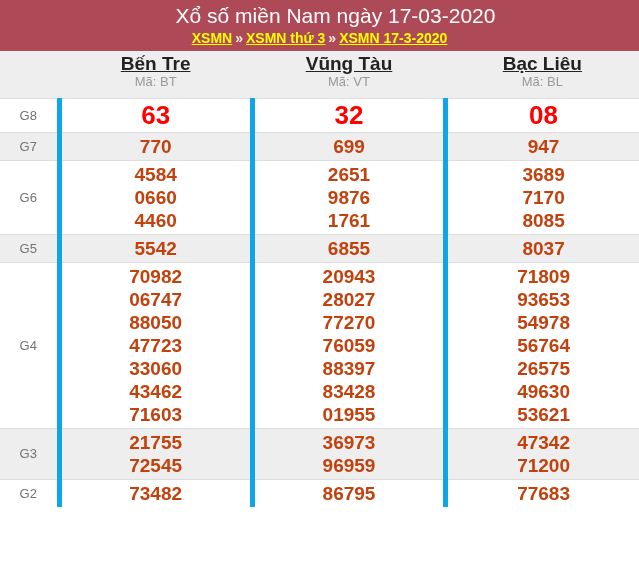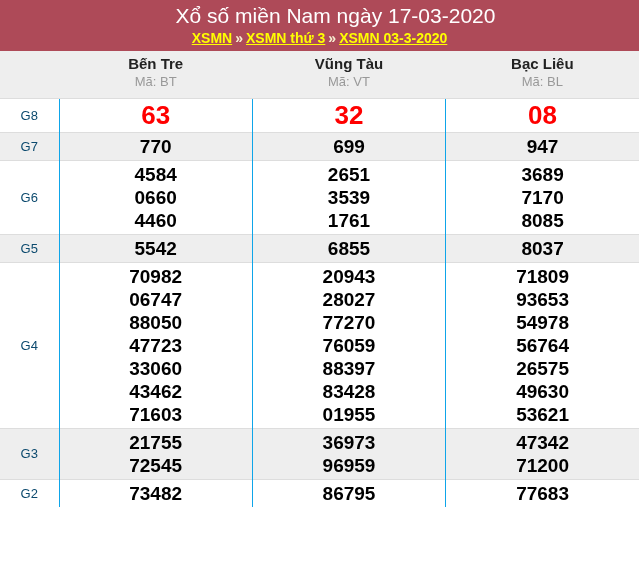--- a/index.html
+++ b/index.html
@@ -50,66 +50,67 @@
     background: #eeeeee;
     font-weight: normal;
     height: 47px;
     vertical-align: middle;
     text-align: center;
     padding: 2px 0 6px 0;
   }
   .prov-name {
     display: block;
     color: #222222;
-    font-size: 15px;
+    font-size: 19px;
     font-weight: bold;
+    text-decoration: underline;
     line-height: 20px;
     cursor: pointer;
   }
   .prov-code {
     display: block;
     color: #999999;
     font-size: 13px;
     line-height: 16px;
     text-align: center;
   }
   tbody td {
     border-top: 1px solid #dddddd;
     text-align: center;
     vertical-align: middle;
     padding: 2px 0;
   }
-  tbody td.num { border-left: 1px solid #0ea5e9; }
+  tbody td.num { border-left: 5px solid #0ea5e9; }
   td.lbl {
-    color: #0c4a6e;
+    color: #737373;
     font-size: 13px;
     font-weight: 400;
   }
   td.num div {
     font-size: 19px;
     font-weight: bold;
-    color: #000000;
+    color: #c2410c;
     line-height: 23px;
   }
   tr.alt { background: #eeeeee; }
   tr.hl td.num div {
     color: #ff0000;
     font-size: 26px;
     line-height: 29px;
   }
 </style>
 </head>
 <body>
 
 <div class="page">
 
   <div class="hdr">
     <div class="hdr-title">Xổ số miền Nam ngày 17-03-2020</div>
     <div class="crumbs">
-      <a>XSMN</a><span class="crumb-sep">»</span><a>XSMN thứ 3</a><span class="crumb-sep">»</span><a>XSMN 03-3-2020</a>
+      <a>XSMN</a><span class="crumb-sep">»</span><a>XSMN thứ 3</a><span class="crumb-sep">»</span><a>XSMN 17-3-2020</a>
     </div>
   </div>
 
   <table class="results">
     <colgroup>
       <col style="width:59px">
       <col>
         <col>
         <col>
     </colgroup>
@@ -157,21 +158,21 @@
         </tr>
         <tr class="">
           <td class="lbl">G6</td>
           <td class="num">
             <div>4584</div>
             <div>0660</div>
             <div>4460</div>
           </td>
           <td class="num">
             <div>2651</div>
-            <div>3539</div>
+            <div>9876</div>
             <div>1761</div>
           </td>
           <td class="num">
             <div>3689</div>
             <div>7170</div>
             <div>8085</div>
           </td>
         </tr>
         <tr class="alt ">
           <td class="lbl">G5</td>

